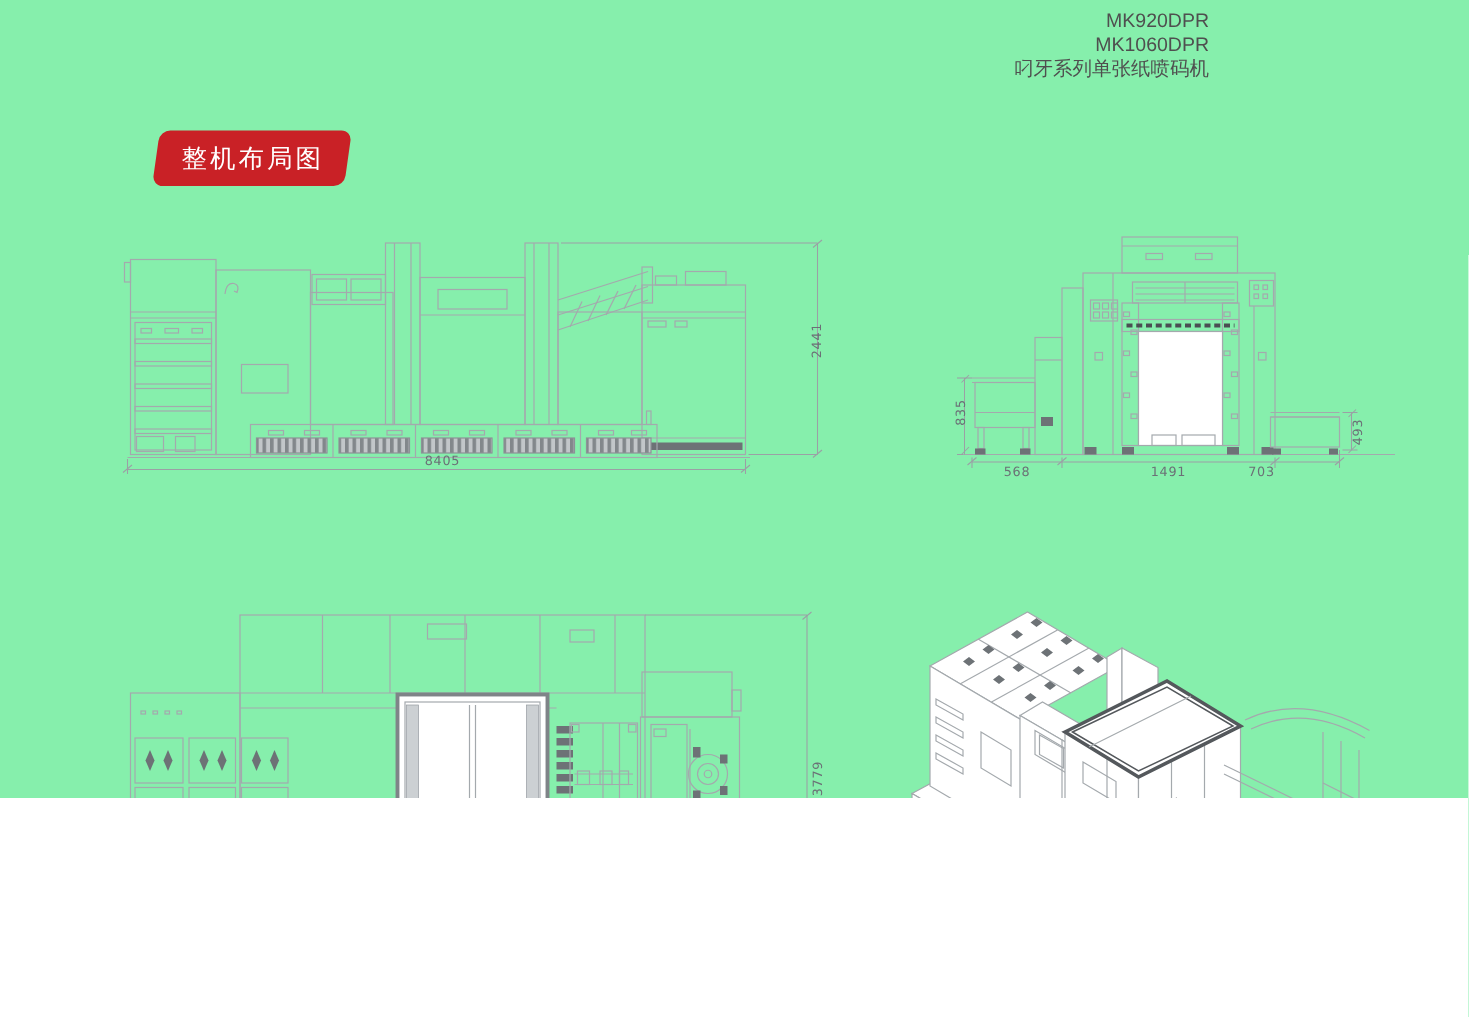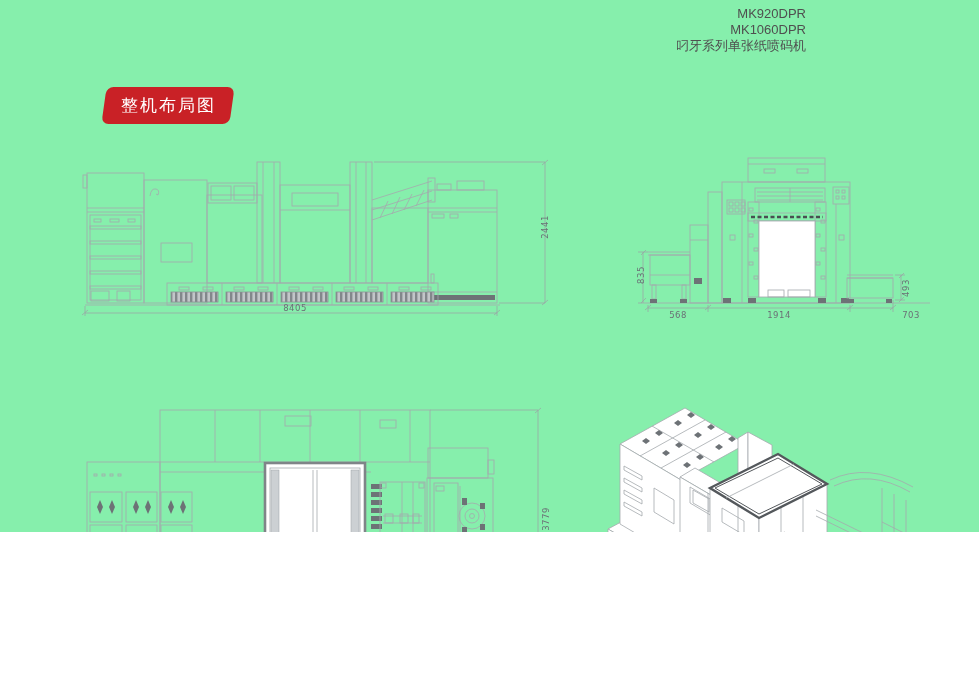--- a/index.html
+++ b/index.html
@@ -440,18 +440,18 @@
       <circle class="ln" cx="270" cy="180" r="4"></circle>
       <line class="ln" x1="232" y1="150" x2="258" y2="163"></line>
       <line class="ln" x1="236" y1="196" x2="260" y2="208"></line>
     </g>
   </svg>
 
   <div class="dim" style="left:272px;top:303px;width:46px">8405</div>
   <div class="dim v" style="left:525px;top:222px;width:40px">2441</div>
   <div class="dim v" style="left:621px;top:270px;width:40px">835</div>
   <div class="dim" style="left:658px;top:310px;width:40px">568</div>
-  <div class="dim" style="left:754px;top:310px;width:50px">1914</div>
-  <div class="dim" style="left:891px;top:310px;width:40px">703</div>
+  <div class="dim" style="left:754px;top:310px;width:50px">1491</div>
+  <div class="dim" style="left:821px;top:310px;width:40px">703</div>
   <div class="dim v" style="left:886px;top:283px;width:40px">493</div>
   <div class="dim v" style="left:526px;top:514px;width:40px">3779</div>
 
 </div>
 
 </body></html>

